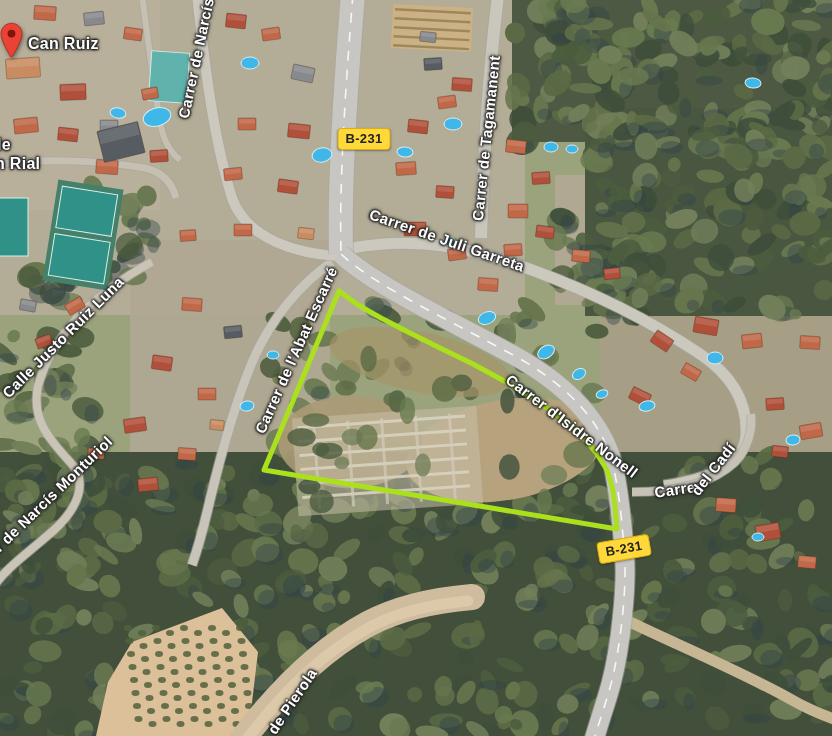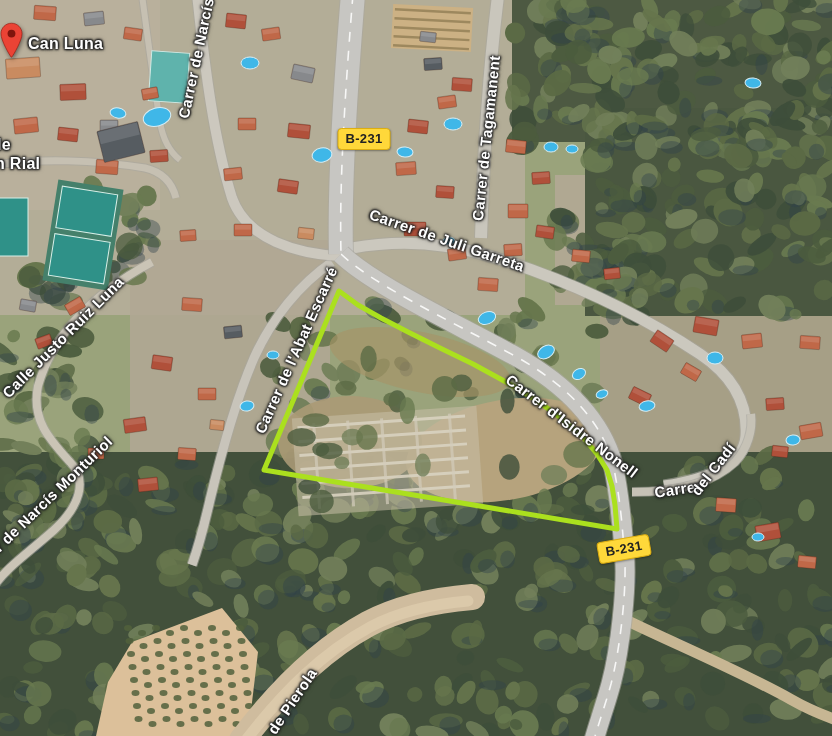--- a/index.html
+++ b/index.html
@@ -1357,14 +1357,14 @@
 
   <span class="place-label" id="partial1" style="left: -3px; top: 136px;">le</span>
   <span class="place-label" id="partial2" style="left: -5px; top: 155px;">n Rial</span>
 
   <div id="pin" style="left: 0px; top: 22px;">
     <svg width="23" height="36" viewBox="0 0 24 36">
       <path d="M12 .5C5.9.5 1 5.4 1 11.4c0 7.2 9.1 22.5 10.5 24.3.2.3.7.3.9 0C13.9 33.9 23 18.6 23 11.4 23 5.4 18.1.5 12 .5z" fill="#EA4335" stroke="#941D12" stroke-width="0.7"></path>
       <circle cx="12" cy="11.3" r="4.1" fill="#7F150D"></circle>
     </svg>
   </div>
-  <span class="place-label" id="pin-label" style="left: 28px; top: 35px;">Can Luna</span>
+  <span class="place-label" id="pin-label" style="left: 28px; top: 35px;">Can Ruiz</span>
 </div>
 
 </body></html>

